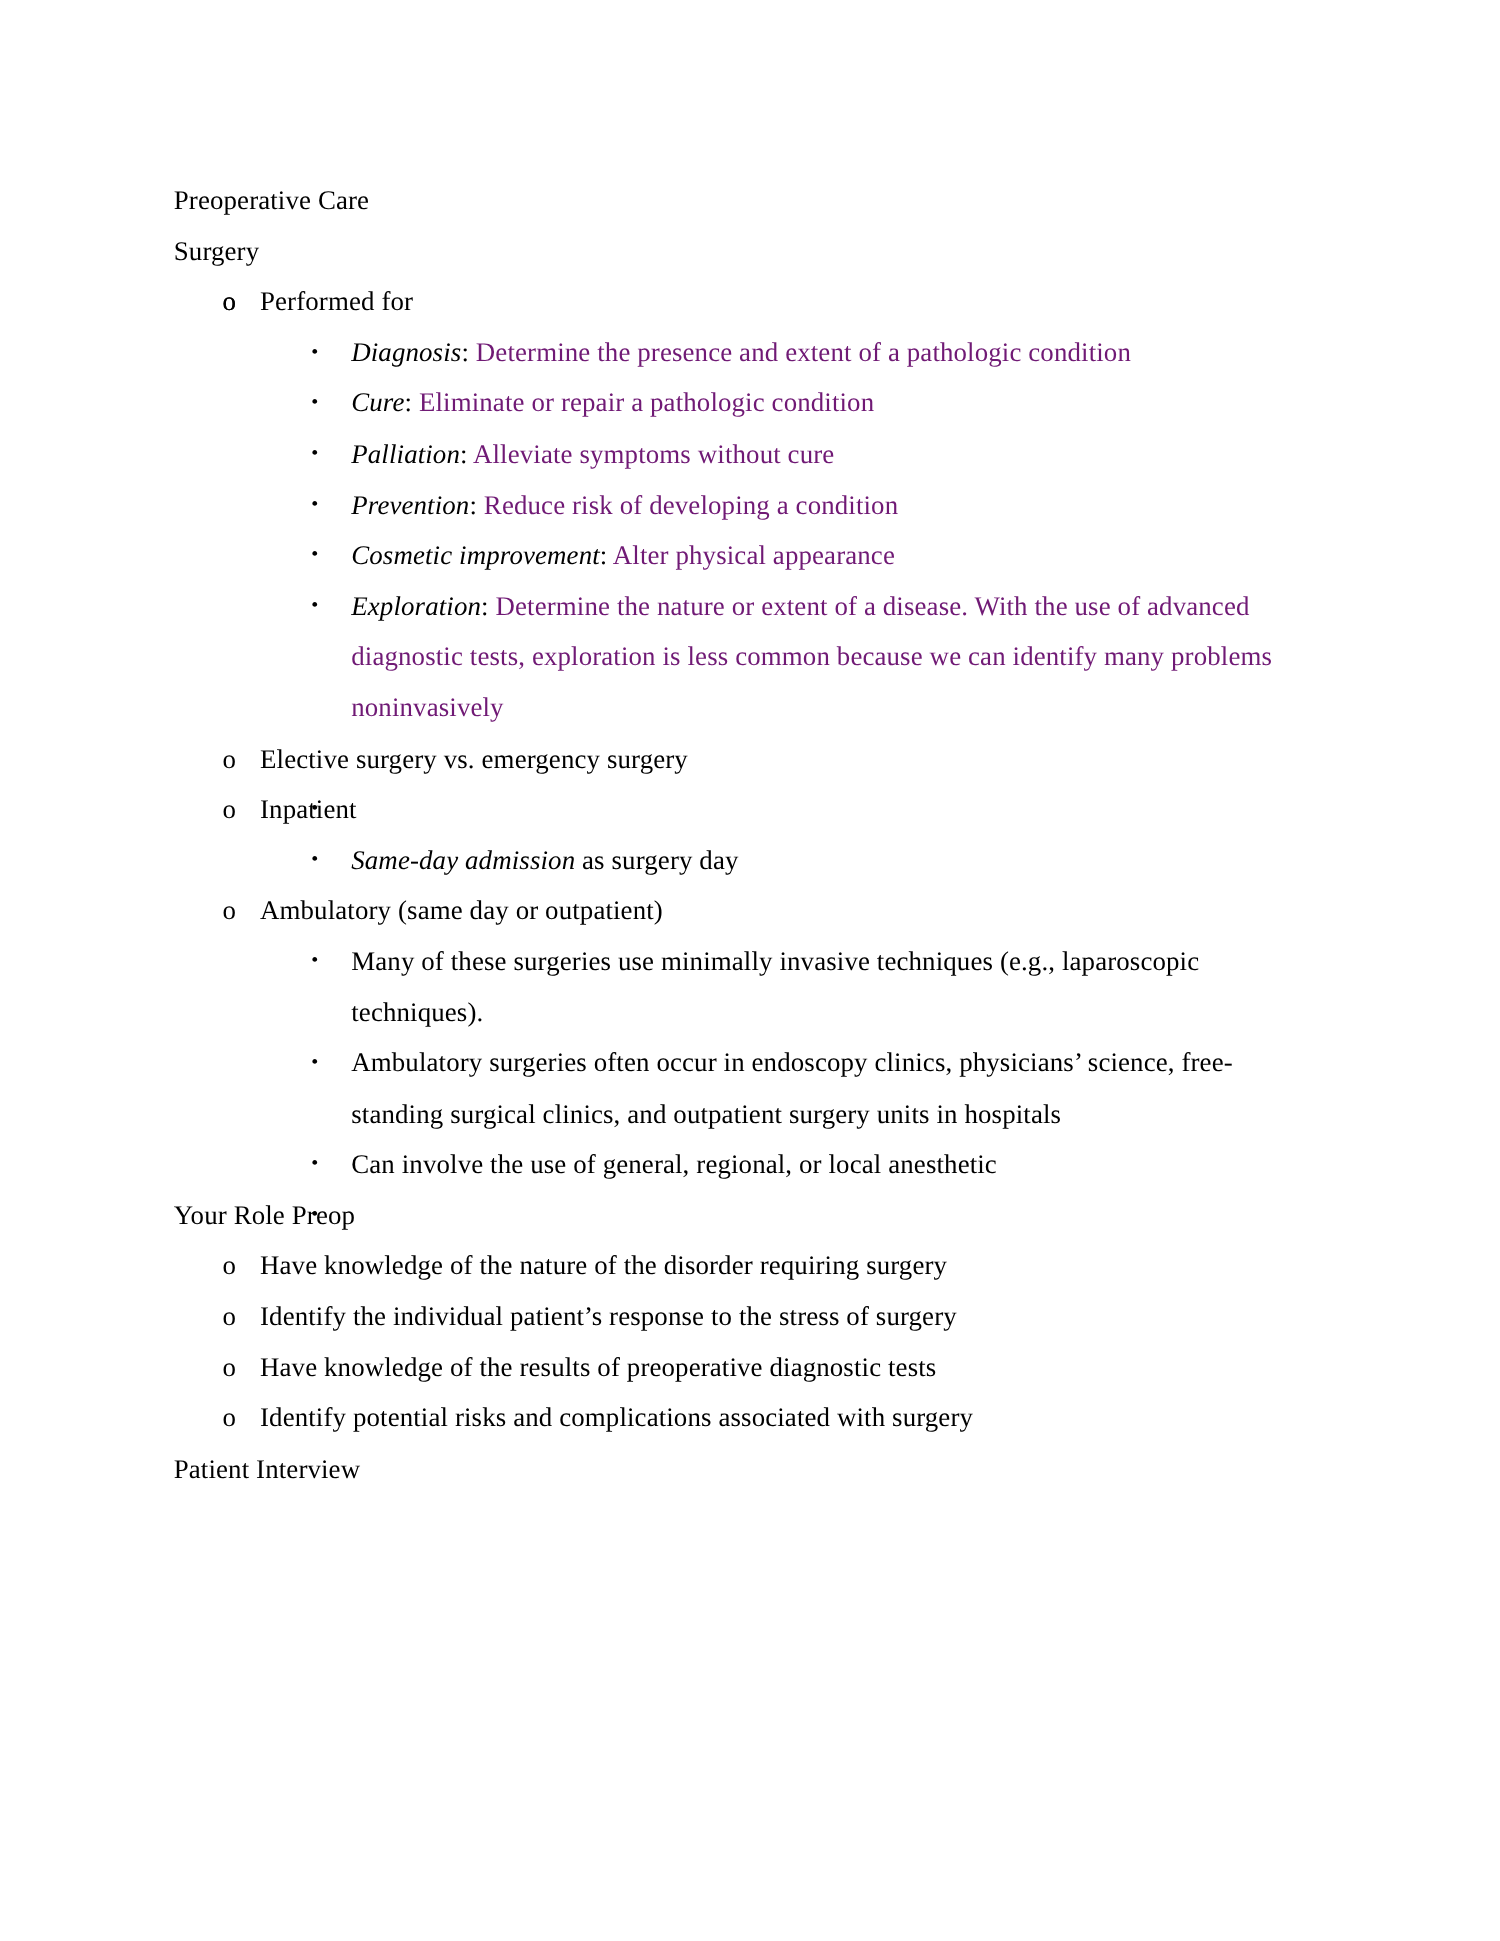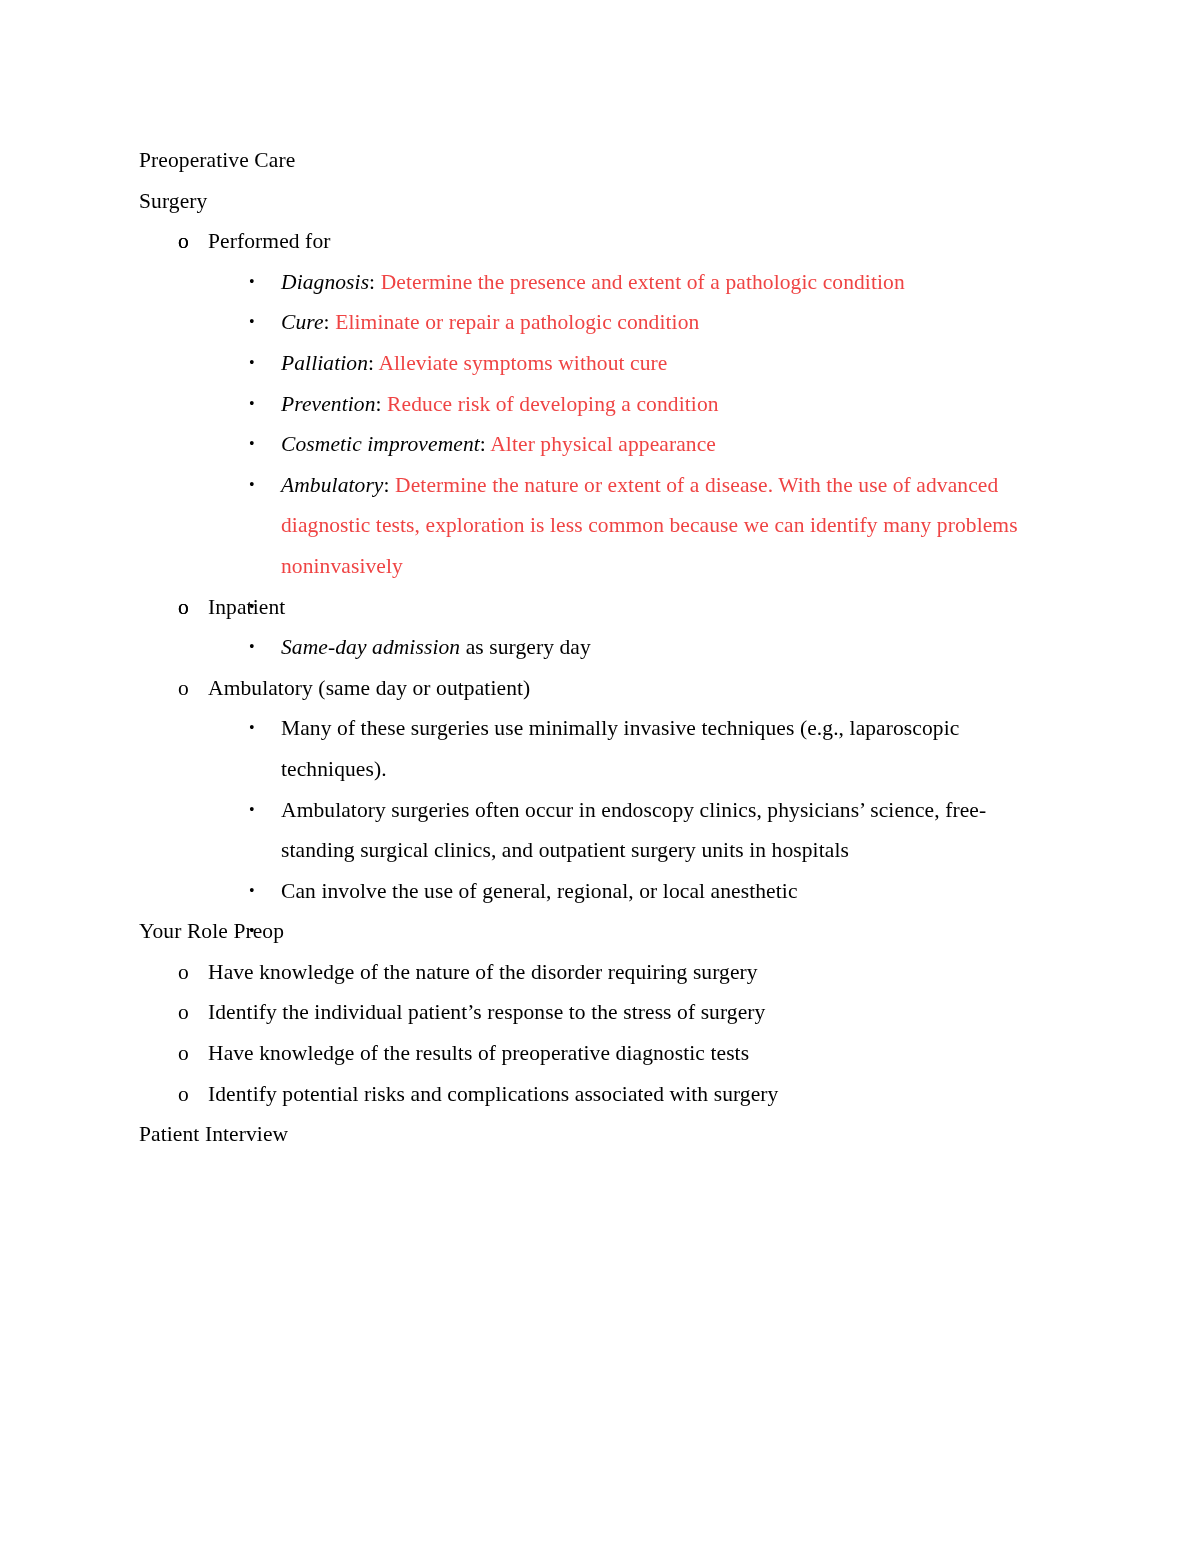--- a/index.html
+++ b/index.html
@@ -63,40 +63,40 @@
   .lvl2 > .marker {
     position: absolute;
     left: 110px;
     top: 0;
     width: 22px;
     font-size: 16px;
     line-height: 40.6px;
   }
 
   .txt { display: inline; }
-  .blue { color: #ef4444; }
+  .blue { color: #701a75; }
   .ital { font-style: italic; }
   .blk  { color: #000000; }
 </style>
 </head>
 <body>
 
 <div class="page">
   <div class="doc-body" id="doc-body">
       <div class="para lvl0"><span class="txt blk">Preoperative Care</span></div>
       <div class="para lvl0"><span class="txt blk">Surgery</span></div>
       <div class="para lvl1"><span class="marker">o</span></div>
       <div class="para lvl1"><span class="marker">o</span><span class="txt blk">Performed for</span></div>
       <div class="para lvl2"><span class="marker">•</span><span class="txt ital blk">Diagnosis</span><span class="txt blk">:</span> <span class="txt blue">Determine the presence and extent of a pathologic condition</span></div>
       <div class="para lvl2"><span class="marker">•</span><span class="txt ital blk">Cure</span><span class="txt blk">:</span> <span class="txt blue">Eliminate or repair a pathologic condition</span></div>
       <div class="para lvl2"><span class="marker">•</span><span class="txt ital blk">Palliation</span><span class="txt blk">:</span> <span class="txt blue">Alleviate symptoms without cure</span></div>
       <div class="para lvl2"><span class="marker">•</span><span class="txt ital blk">Prevention</span><span class="txt blk">:</span> <span class="txt blue">Reduce risk of developing a condition</span></div>
       <div class="para lvl2"><span class="marker">•</span><span class="txt ital blk">Cosmetic improvement</span><span class="txt blk">:</span> <span class="txt blue">Alter physical appearance</span></div>
-      <div class="para lvl2"><span class="marker">•</span><span class="txt ital blk">Ambulatory</span><span class="txt blk">:</span> <span class="txt blue">Determine the nature or extent of a disease. With the use of advanced diagnostic tests, exploration is less common because we can identify many problems noninvasively</span></div>
-      <div class="para lvl1"><span class="marker">o</span></div>
+      <div class="para lvl2"><span class="marker">•</span><span class="txt ital blk">Exploration</span><span class="txt blk">:</span> <span class="txt blue">Determine the nature or extent of a disease. With the use of advanced diagnostic tests, exploration is less common because we can identify many problems noninvasively</span></div>
+      <div class="para lvl1"><span class="marker">o</span><span class="txt blk">Elective surgery vs. emergency surgery</span></div>
       <div class="para lvl2"><span class="marker">•</span></div>
       <div class="para lvl1"><span class="marker">o</span><span class="txt blk">Inpatient</span></div>
       <div class="para lvl2"><span class="marker">•</span><span class="txt ital blk">Same-day admission</span> <span class="txt blk">as surgery day</span></div>
       <div class="para lvl1"><span class="marker">o</span><span class="txt blk">Ambulatory (same day or outpatient)</span></div>
       <div class="para lvl2"><span class="marker">•</span><span class="txt blk">Many of these surgeries use minimally invasive techniques (e.g., laparoscopic techniques).</span></div>
       <div class="para lvl2"><span class="marker">•</span><span class="txt blk">Ambulatory surgeries often occur in endoscopy clinics, physicians’ science, free-standing surgical clinics, and outpatient surgery units in hospitals</span></div>
       <div class="para lvl2"><span class="marker">•</span><span class="txt blk">Can involve the use of general, regional, or local anesthetic</span></div>
       <div class="para lvl2"><span class="marker">•</span></div>
       <div class="para lvl0"><span class="txt blk">Your Role Preop</span></div>
       <div class="para lvl1"><span class="marker">o</span><span class="txt blk">Have knowledge of the nature of the disorder requiring surgery</span></div>

